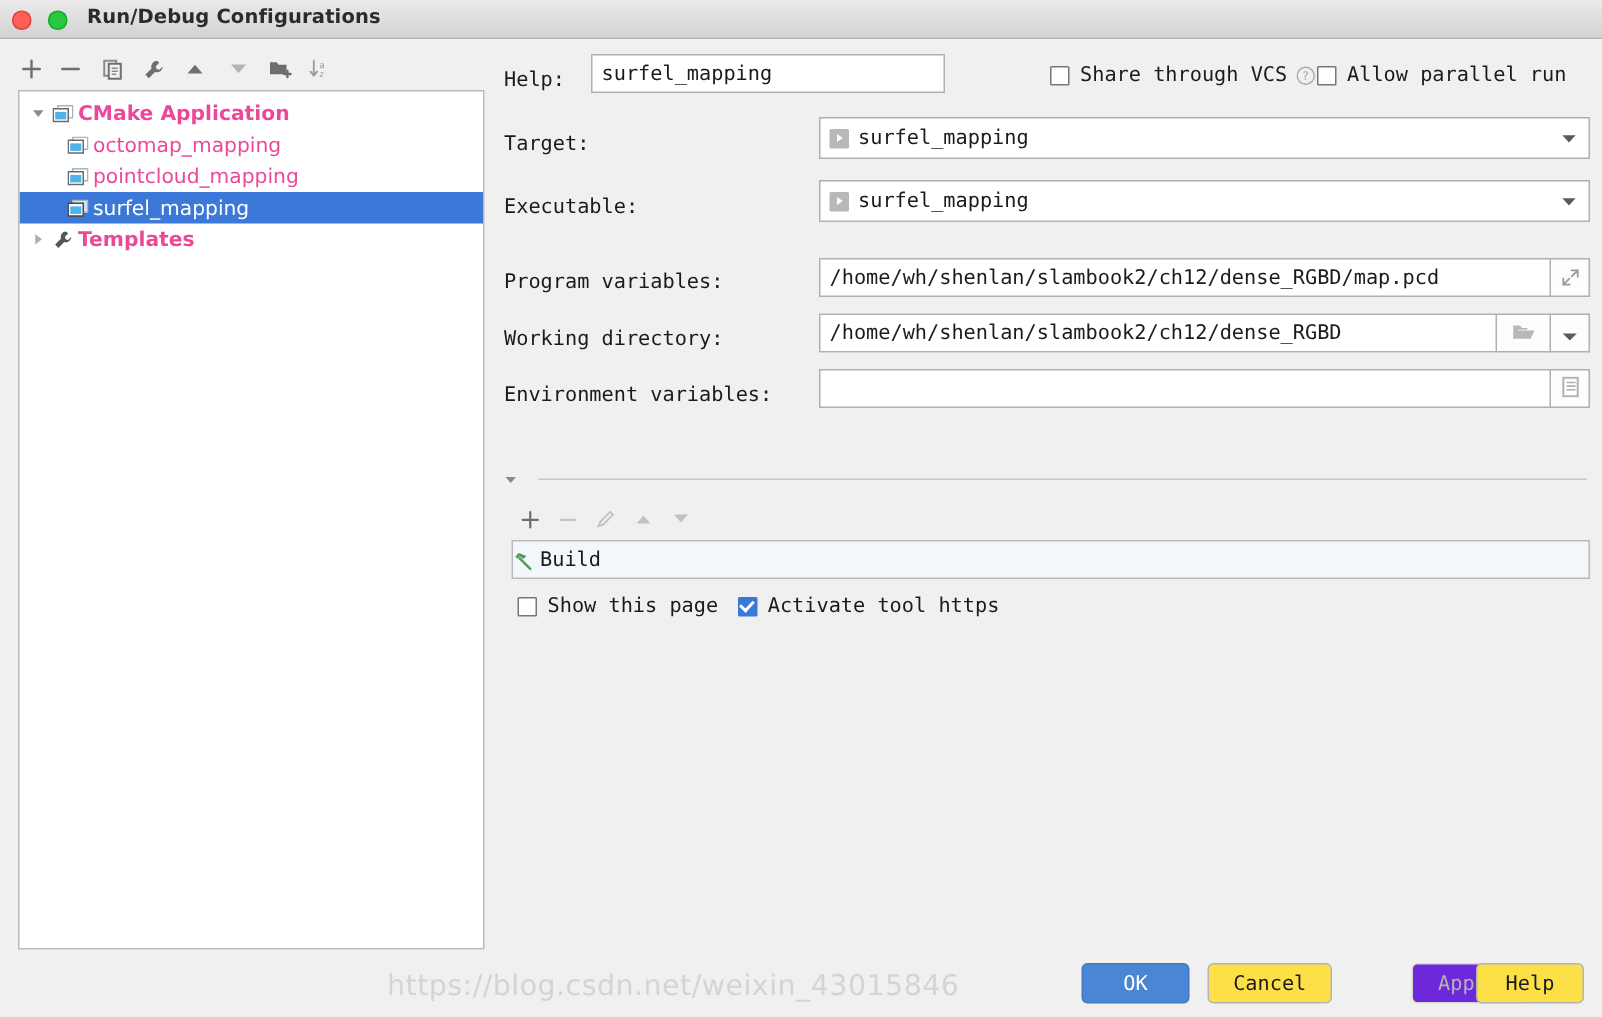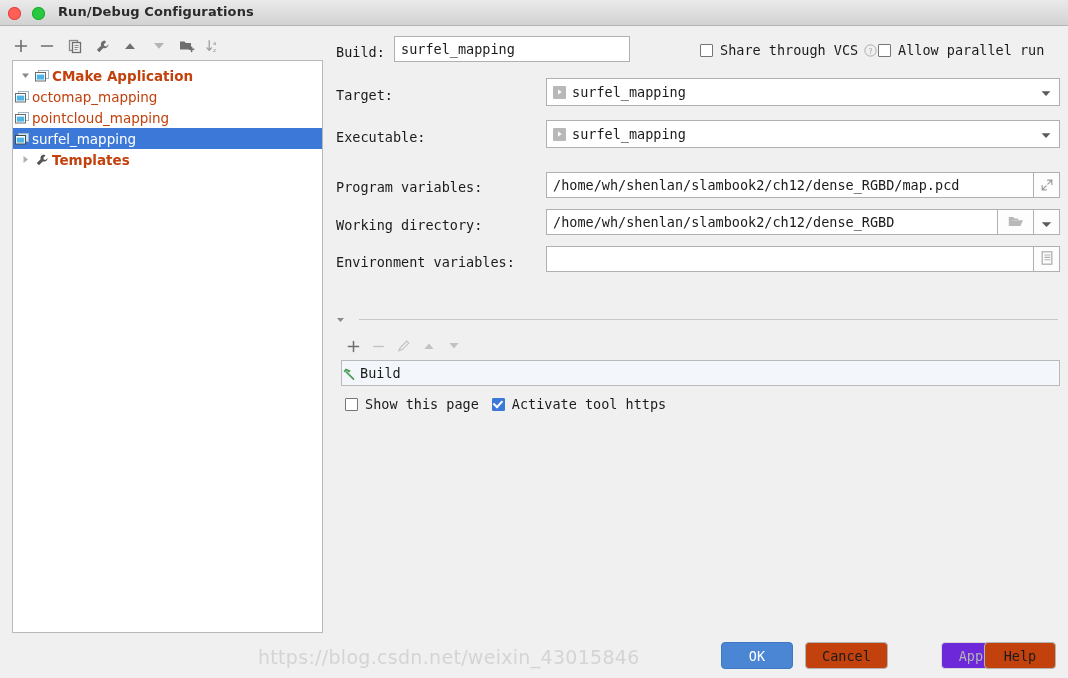--- a/index.html
+++ b/index.html
@@ -56,36 +56,36 @@
     border: 1px solid #b9b9b9;
     box-sizing: border-box;
     overflow: hidden;
   }
   .tree-row {
     position: relative;
     height: 21px;
     display: flex; align-items: center;
     font-family: "DejaVu Sans", sans-serif;
     font-size: 13.5px;
-    color: #c2410c;
+    color: #ec4899;
     white-space: nowrap;
   }
   .tree-row.selected { background: #3b78d8; color: #ffffff; }
   .tw-arrow {
     width: 16px; display: flex; align-items: center; justify-content: center;
     flex: 0 0 16px;
   }
   .tw-arrow svg { display:block; }
   .tw-icon {
     flex: 0 0 18px;
     display: flex; align-items: center; justify-content: center;
   }
   .tw-label { padding-left: 1px; }
   .tw-label.bold { font-weight: bold; }
-  .indent-1 { }
+  .indent-1 { padding-left: 30px; }
   .indent-0 { padding-left: 4px; }
 
   
   .form { position: absolute; left: 336px; top: 34px; width: 724px; }
   .lbl {
     font-family: "DejaVu Sans Mono", monospace;
     font-size: 13.5px; color: #1b1b1b;
     white-space: nowrap;
   }
   .row { position: absolute; }
@@ -174,21 +174,21 @@
   
   .btnrow { position: absolute; left: 0; top: 642px; width: 1068px; height: 30px; }
   .btn {
     position: absolute; top: 0;
     height: 27px;
     border-radius: 4px;
     box-sizing: border-box;
     display: flex; align-items: center; justify-content: center;
     font-family: "DejaVu Sans Mono", monospace;
     font-size: 13.5px;
-    background: #c2410c;
+    background: #fde047;
     border: 1px solid #b4b4b4;
     color: #1b1b1b;
   }
   .btn.primary {
     background: #4a86d4;
     border: 1px solid #3f78c3;
     color: #ffffff;
   }
   .btn.disabled { color: #b3b3b3; border-color: #d8d8d8; background: #6d28d9; margin-left: 43px; }
 
@@ -324,21 +324,21 @@
           <path d="M10.4 1.6a4.2 4.2 0 0 0-4 5.5L2 11.5l2.5 2.5 4.4-4.4a4.2 4.2 0 0 0 5.5-4l-2.4 2.4-2-.5-.5-2 2.4-2.4z" fill="#555555"></path>
         </svg>
       </span>
       <span class="tw-label bold">Templates</span>
     </div>
   </div>
 
   <div class="form">
 
     <div class="row" style="left:0; top:8px;">
-      <span class="lbl">Build:</span>
+      <span class="lbl">Help:</span>
     </div>
     <div class="textinput" style="position:absolute; left:58px; top:2px; width:236px; height:26px;">surfel_mapping</div>
 
     <div class="cbwrap" style="position:absolute; left:332px; top:8px;padding-left:32px;">
       <span class="cbox"></span>
       <span class="lbl">Share through VCS</span>
       <span style="margin-left:6px; display:flex; align-items:center;">
         <svg width="13" height="13" viewBox="0 0 14 14">
           <circle cx="7" cy="7" r="6.1" fill="none" stroke="#a8a8a8" stroke-width="1"></circle>
           <text x="7" y="10.4" text-anchor="middle" font-family="DejaVu Sans" font-size="8.5" fill="#a8a8a8">?</text>

